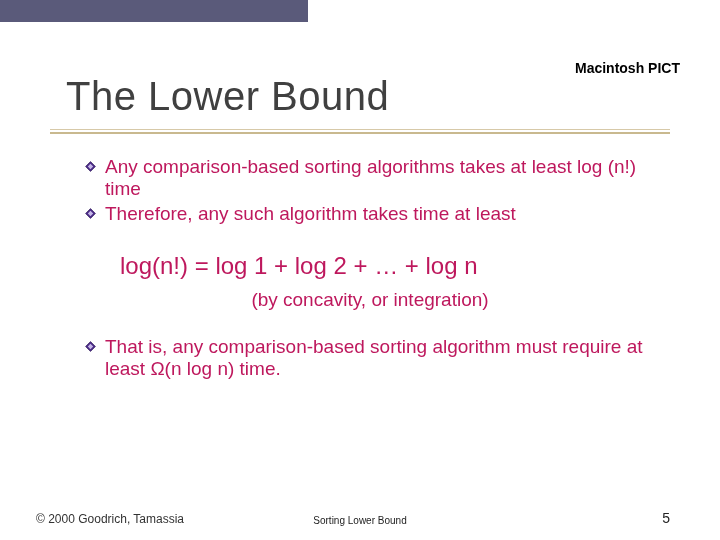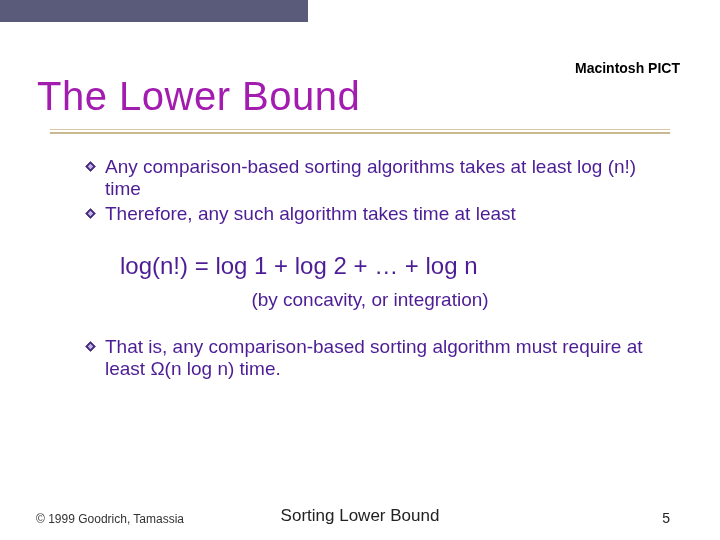--- a/index.html
+++ b/index.html
@@ -26,41 +26,41 @@
     top: 60px;
     text-align: center;
     font-family: Arial, sans-serif;
     font-weight: bold;
     font-size: 14px;
     color: #000000;
     line-height: 1.25;
   }
   .title {
     position: absolute;
-    left: 37px;
+    left: 66px;
     top: 74px;
     font-family: "Trebuchet MS", "Lucida Grande", sans-serif;
     font-size: 40px;
-    color: #a21caf;
+    color: #404040;
     letter-spacing: 0.5px;
   }
   .rule-wrap {
     position: absolute;
     left: 50px;
     top: 128px;
     width: 620px;
   }
   .rule1 { height: 2px; background: #d7c9a8; box-shadow: 0 1px 0 #fff inset; }
   .rule2 { height: 2px; background: #c9b98f; margin-top: 2px; }
   .content {
     position: absolute;
     left: 84px;
     top: 156px;
     width: 590px;
-    color: #4c1d95;
+    color: #be185d;
     font-size: 19px;
     line-height: 1.18;
   }
   .bullet-row {
     display: flex;
     align-items: flex-start;
     margin-bottom: 2px;
   }
   .bullet-icon {
     flex: 0 0 auto;
@@ -83,21 +83,21 @@
   .footer {
     position: absolute;
     left: 0;
     bottom: 14px;
     width: 720px;
     font-family: Arial, sans-serif;
     font-size: 12px;
     color: #333;
   }
   .foot-left { position: absolute; left: 36px; bottom: 0; }
-  .foot-center { position: absolute; width: 100%; text-align: center; bottom: 0; font-size: 17px; color: #222; }
+  .foot-center { position: absolute; width: 100%; text-align: center; bottom: 0; font-size: 10px; color: #222; }
   .foot-right { position: absolute; right: 50px; bottom: 0; font-size: 14px; color: #222; }
 </style>
 </head>
 <body>
 
 <div class="topbar"></div>
 
 <div class="pict-box">
   <div>Macintosh PICT</div>
 </div>
@@ -142,16 +142,16 @@
         <rect x="3" y="3" width="7" height="7" transform="rotate(45 6.5 6.5)" fill="#4a2a88" stroke="#2a1850" stroke-width="0.6"></rect>
         <rect x="4.6" y="4.6" width="3.8" height="3.8" transform="rotate(45 6.5 6.5)" fill="#c7b8e8"></rect>
       </svg>
     </span>
     <span class="bullet-text">That is, any comparison-based sorting algorithm must require at least Ω(n log n) time.</span>
   </div>
 
 </div>
 
 <div class="footer">
-  <div class="foot-left">© 1999 Goodrich, Tamassia</div>
+  <div class="foot-left">© 2000 Goodrich, Tamassia</div>
   <div class="foot-center">Sorting Lower Bound</div>
   <div class="foot-right">5</div>
 </div>
 
 </body></html>

